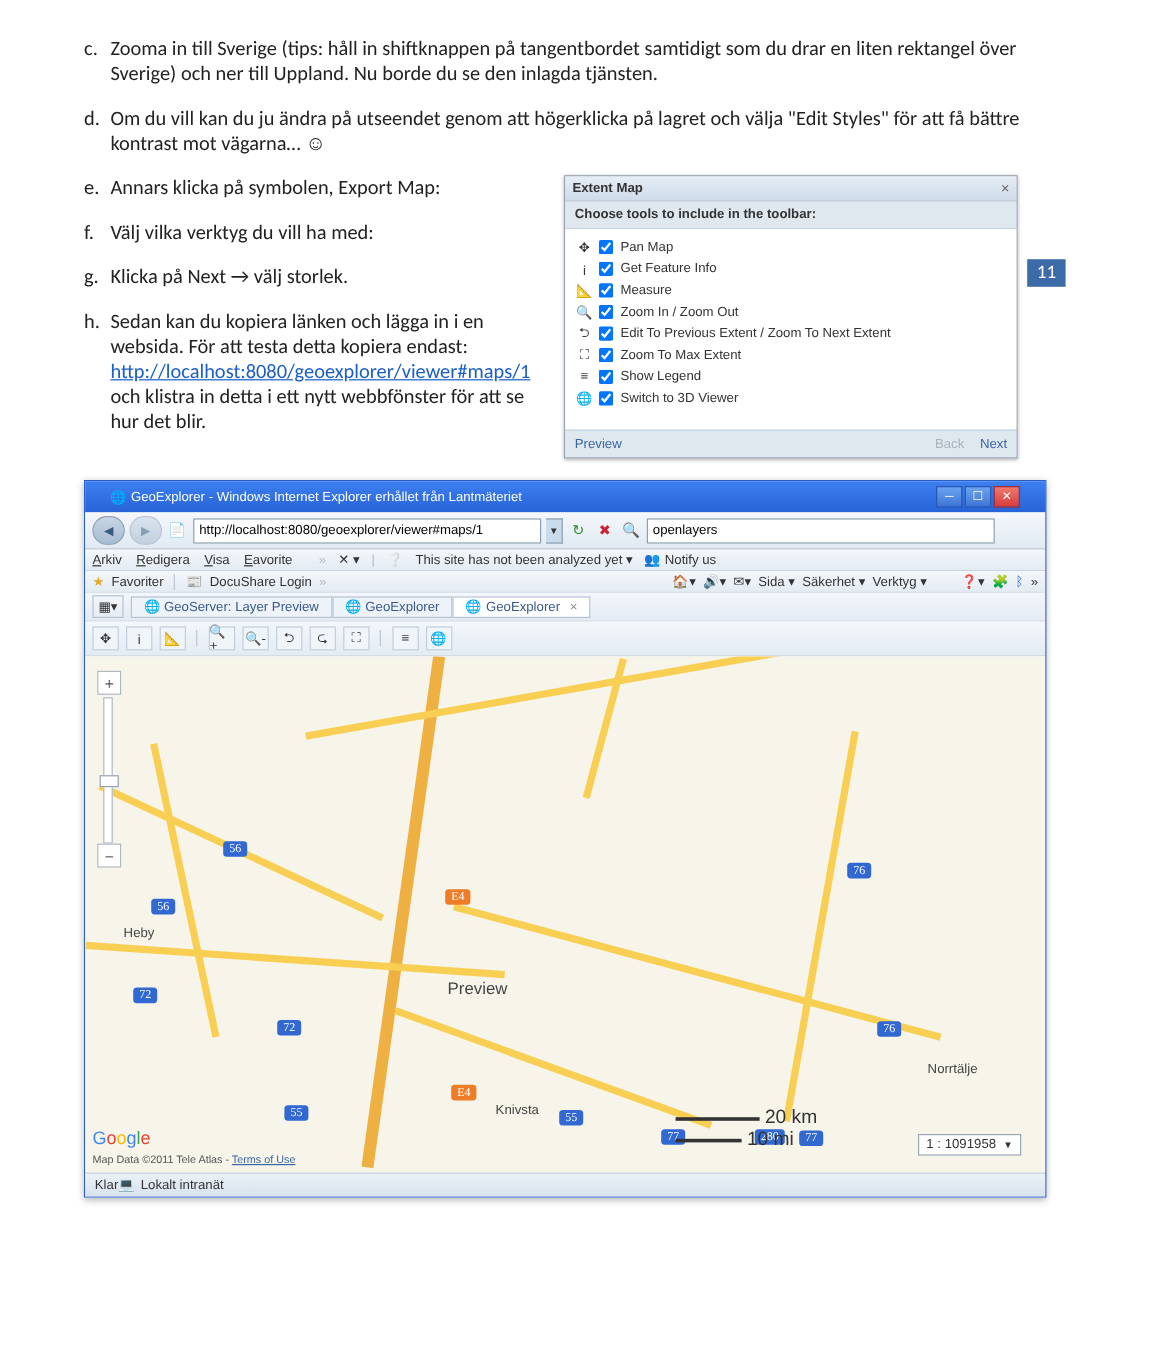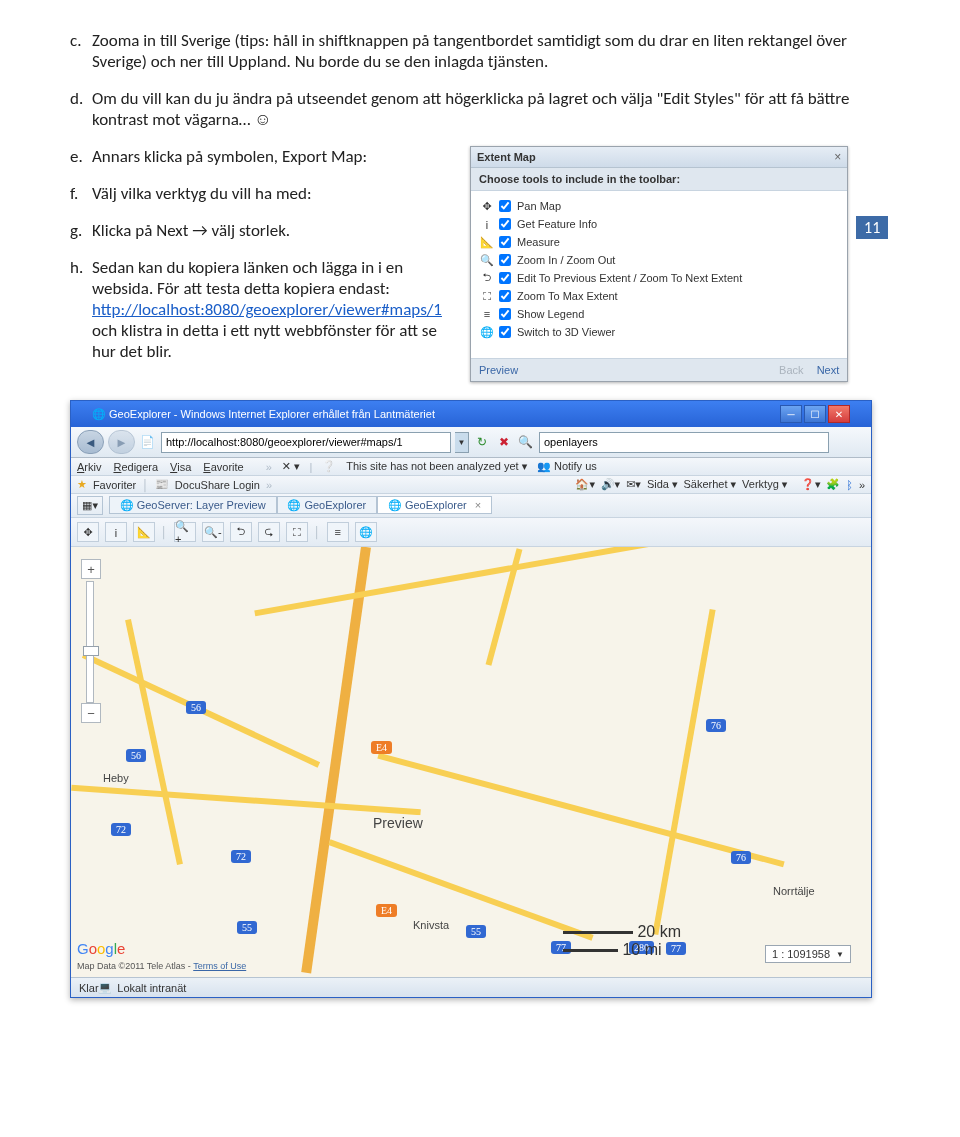--- a/index.html
+++ b/index.html
@@ -259,21 +259,21 @@
       <span style="color:#e8a921">★</span>
       <span>Favoriter</span>
       <span class="sep">│</span>
       <span>📰</span>
       <span>DocuShare Login</span>
       <span class="sep">»</span>
       <span style="flex:1"></span>
       <span>🏠▾</span>
       <span>🔊▾</span>
       <span>✉▾</span>
-      <span id="favtools"><span style="margin-right: 6px;">Sida ▾</span><span style="margin-right: 6px;">Säkerhet ▾</span><span style="margin-right: 8px;">Verktyg ▾</span></span>
+      <span id="favtools"><span style="margin-right: 6px;">Sida ▾</span><span style="margin-right: 6px;">Säkerhet ▾</span><span style="margin-right: 23px;">Verktyg ▾</span></span>
       <span>❓▾</span>
       <span>🧩</span>
       <span style="color:#2a6fd6">ᛒ</span>
       <span>»</span>
     </div>
 
     <div class="ie-tabbar">
       <span style="border:1px solid #b4c4d4;padding:2px 4px;">▦▾</span>
       <span id="tabs"><span class="tab">🌐 GeoServer: Layer Preview</span><span class="tab">🌐 GeoExplorer</span><span class="tab active">🌐 GeoExplorer<span class="x">×</span></span></span>
     </div>

